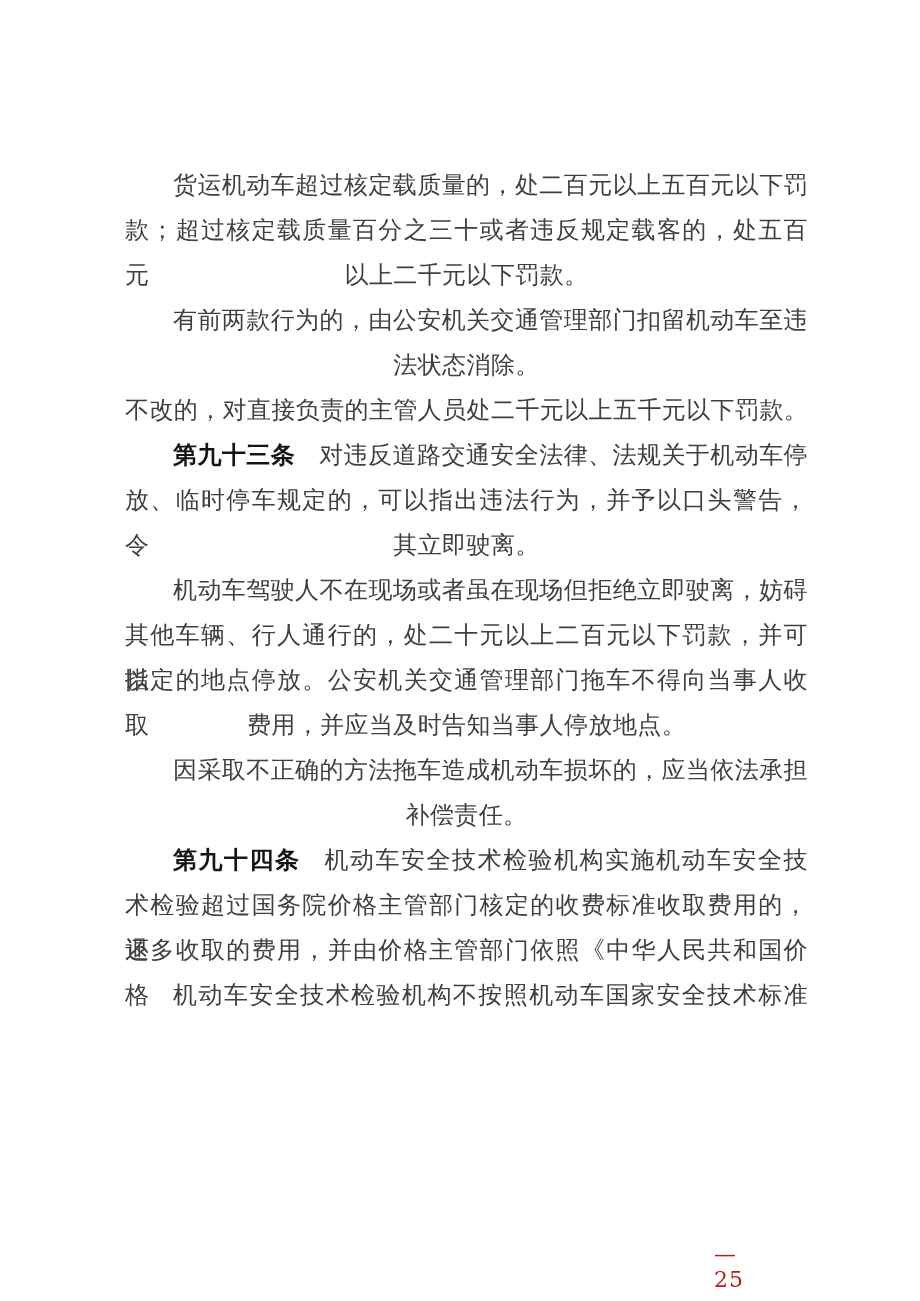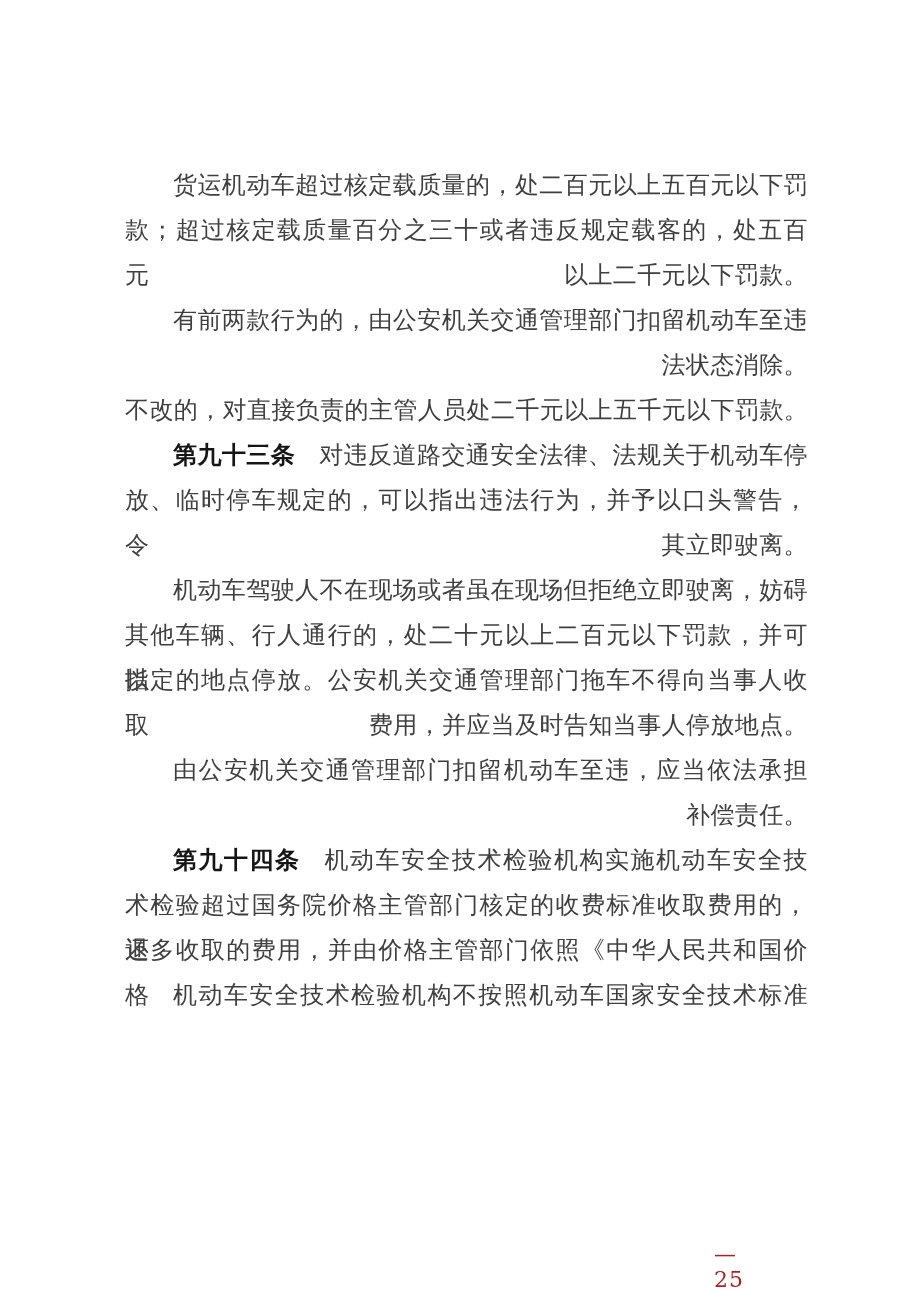--- a/index.html
+++ b/index.html
@@ -28,21 +28,21 @@
     top: 163px;
     width: 683px;
     color: #3f3f3f;
     font-size: 24px;
     letter-spacing: 0.4px;
   }
   .line {
     height: 45px;
     line-height: 45px;
     white-space: nowrap;
-    text-align: right;
+    text-align: center;
   }
   .line.fill {
     white-space: normal;
     text-align: justify;
     text-align-last: justify;
     text-justify: inter-character;
   }
   .line.indent {
     padding-left: 48px;
   }
@@ -73,21 +73,21 @@
       <div class="line indent fill"><span>有前两款行为的，由公安机关交通管理部门扣留机动车至违</span></div>
       <div class="line"><span>法状态消除。</span></div>
       <div class="line"><span>不改的，对直接负责的主管人员处二千元以上五千元以下罚款。</span></div>
       <div class="line indent fill"><span class="article-head">第九十三条</span><span>对违反道路交通安全法律、法规关于机动车停</span></div>
       <div class="line fill"><span>放、临时停车规定的，可以指出违法行为，并予以口头警告，令</span></div>
       <div class="line"><span>其立即驶离。</span></div>
       <div class="line indent fill"><span>机动车驾驶人不在现场或者虽在现场但拒绝立即驶离，妨碍</span></div>
       <div class="line fill"><span>其他车辆、行人通行的，处二十元以上二百元以下罚款，并可以</span></div>
       <div class="line fill"><span>指定的地点停放。公安机关交通管理部门拖车不得向当事人收取</span></div>
       <div class="line"><span>费用，并应当及时告知当事人停放地点。</span></div>
-      <div class="line indent fill"><span>由公安机关交通管理部门扣留机动车至违，应当依法承担</span></div>
+      <div class="line indent fill"><span>因采取不正确的方法拖车造成机动车损坏的，应当依法承担</span></div>
       <div class="line"><span>补偿责任。</span></div>
       <div class="line indent fill"><span class="article-head">第九十四条</span><span>机动车安全技术检验机构实施机动车安全技</span></div>
       <div class="line fill"><span>术检验超过国务院价格主管部门核定的收费标准收取费用的，退</span></div>
       <div class="line fill"><span>还多收取的费用，并由价格主管部门依照《中华人民共和国价格</span></div>
       <div class="line indent fill"><span>机动车安全技术检验机构不按照机动车国家安全技术标准</span></div>
     </div>
   <div class="page-number">—25—</div>
 </div>
 
 </body></html>

